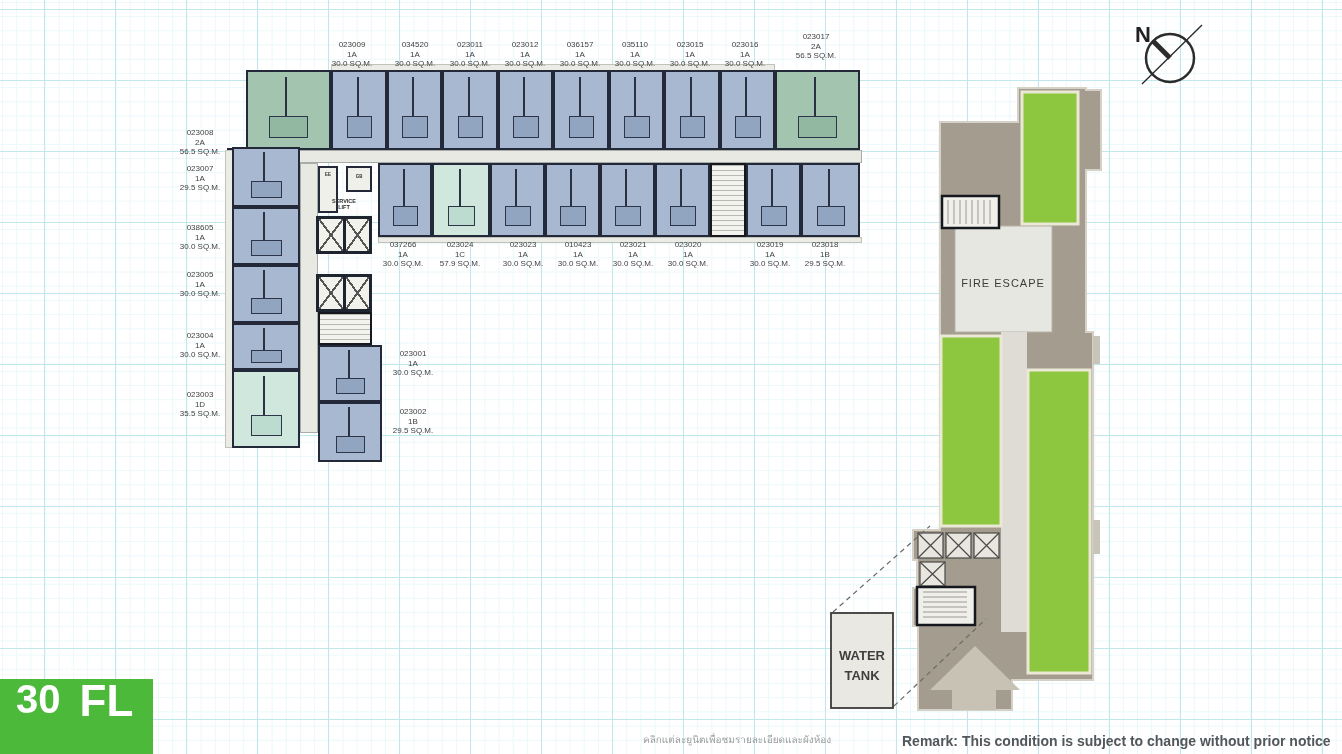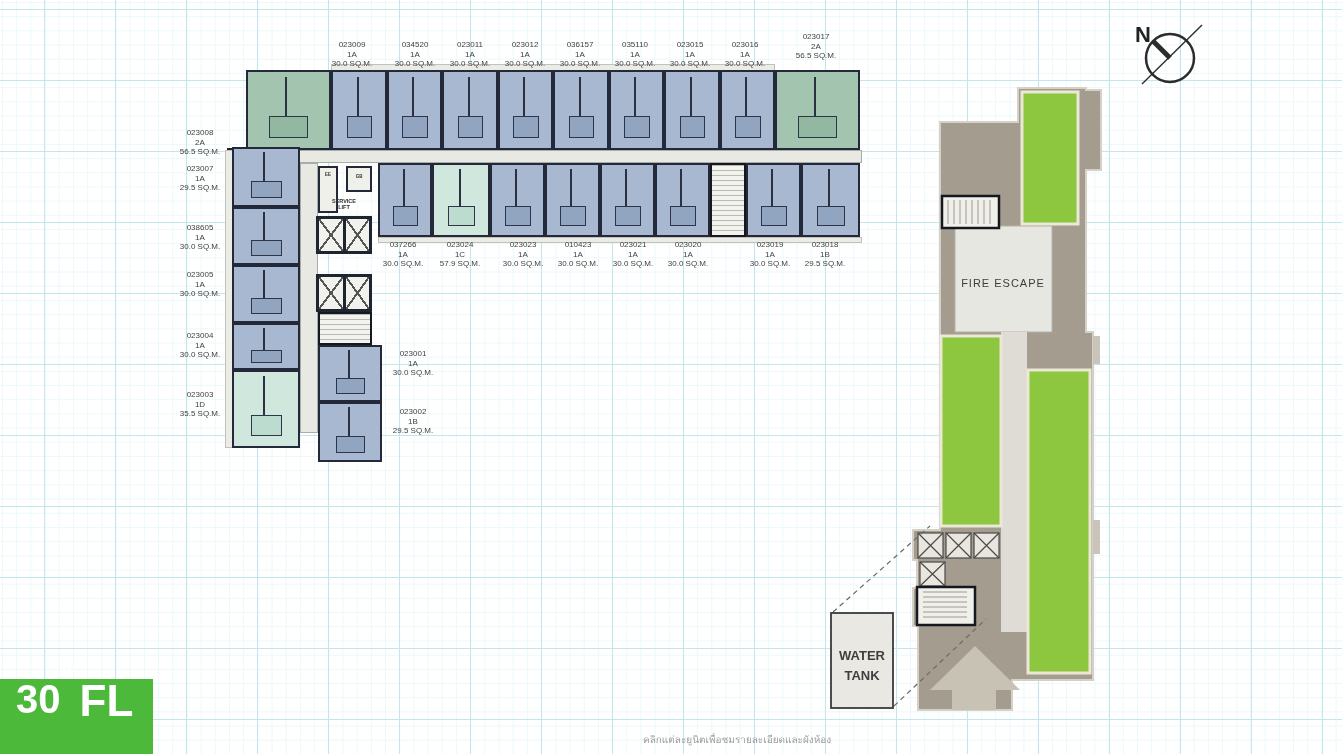--- a/index.html
+++ b/index.html
@@ -294,14 +294,15 @@
     <text x="10" y="26" font-size="22" font-weight="bold" fill="#222" font-family="Liberation Sans, sans-serif">N</text>
   </svg>
 
   <div class="badge">
     <span class="num">30</span>
       <span class="sup">th</span>
       <span class="fl">FL</span>
   </div>
 
   <div class="thai">คลิกแต่ละยูนิตเพื่อชมรายละเอียดและผังห้อง</div>
+  <div class="remark">Remark: This condition is subject to change without prior notice</div>
 
 </div>
 
 </body></html>

